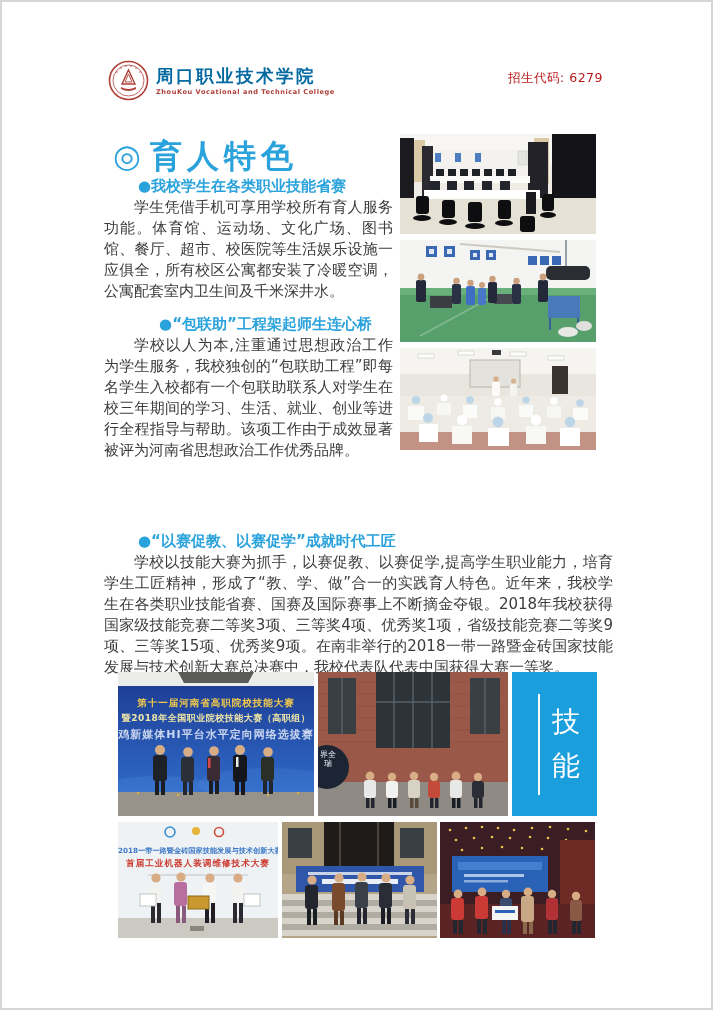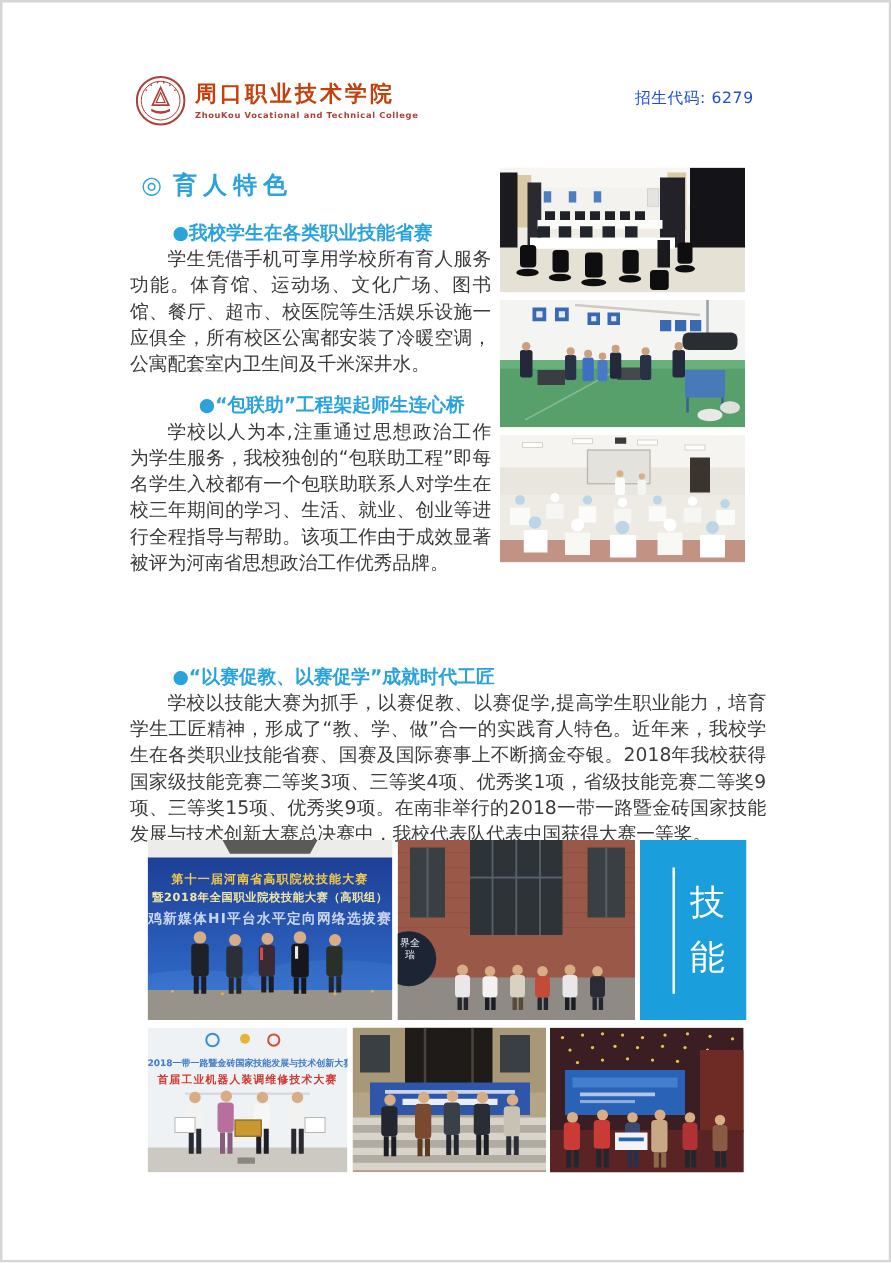--- a/index.html
+++ b/index.html
@@ -7,26 +7,26 @@
   .page {
     position:relative; width:713px; height:1010px; background:#fff;
     font-family:"DejaVu Sans","Liberation Sans",sans-serif;
     overflow:hidden;
     box-shadow: inset 0 0 0 2px #d6d6d6;
   }
   
   .logo-group { position:absolute; left:108px; top:60px; display:flex; align-items:center; gap:7px; }
   .seal { width:41px; height:41px; }
   .college-names { display:flex; flex-direction:column; }
-  .college-name { font-size:17.5px; font-weight:bold; color:#c2410c; letter-spacing:2.5px; line-height:20px;
+  .college-name { font-size:17.5px; font-weight:bold; color:#0369a1; letter-spacing:2.5px; line-height:20px;
                   font-family:"DejaVu Serif","Liberation Serif",serif; }
   .college-name-en { font-size:6.6px; font-weight:bold; color:#ae4038; letter-spacing:0.55px; margin-top:2px; }
-  .admission { position:absolute; left:508px; top:70px; font-size:12.5px; color:#1d4ed8; letter-spacing:0.5px; }
-  
-  .page-title { position:absolute; left:113px; top:135px; font-size:19px; font-weight:bold;
+  .admission { position:absolute; left:508px; top:70px; font-size:12.5px; color:#b91c1c; letter-spacing:0.5px; }
+  
+  .page-title { position:absolute; left:113px; top:135px; font-size:32px; font-weight:bold;
                 color:#2aa2dc; letter-spacing:5px; }
   .page-title .mark { letter-spacing:0; margin-right:9px; font-weight:normal; }
   
   .text-col { position:absolute; left:104px; top:176px; width:289px; }
   .sec-heading { font-size:15px; line-height:20px; font-weight:bold; color:#2aa2dc;
                  padding-left:34px; margin-bottom:1px; }
   .body-p { font-size:15px; line-height:21px; color:#3d3b3a; text-align:justify;
             text-indent:2em; }
   .sec2-heading { margin-top:12px;text-align:center; }
   .sec3 { position:absolute; left:104px; top:519px; width:509px;margin-top:12px; }

